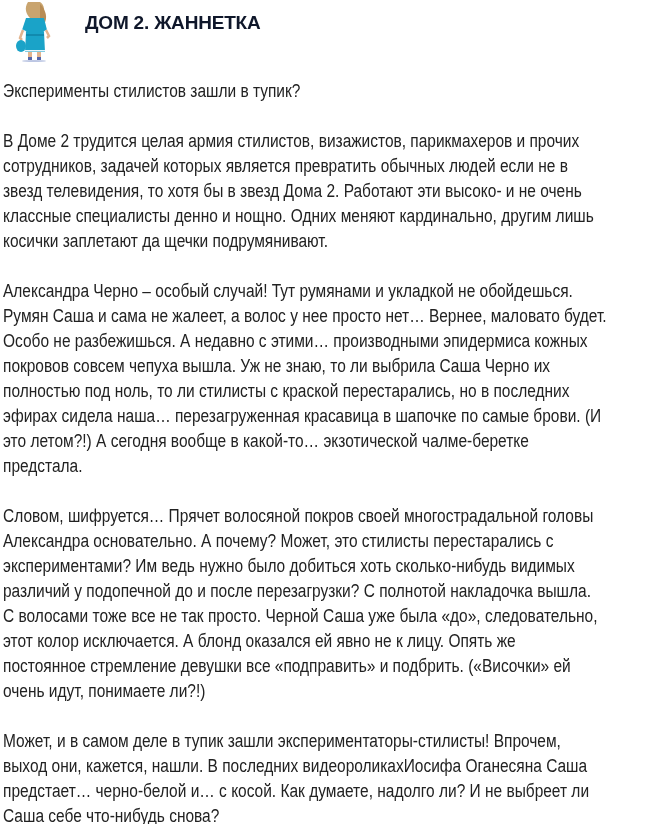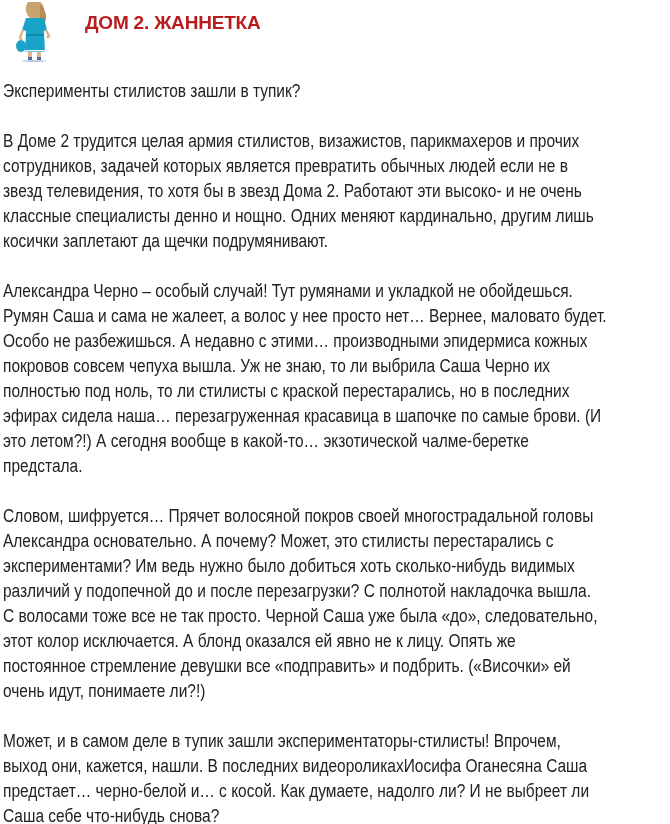--- a/index.html
+++ b/index.html
@@ -28,21 +28,21 @@
       top: 0;
       width: 40px;
       height: 64px;
     }
     .site-title {
       position: absolute;
       left: 85px;
       top: 12px;
       font-size: 19px;
       font-weight: bold;
-      color: #b91c1c;
+      color: #0f172a;
       letter-spacing: -0.2px;
       white-space: nowrap;
     }
     .article {
       position: absolute;
       left: 3px;
       top: 79px;
       width: 660px;
     }
     .line {

